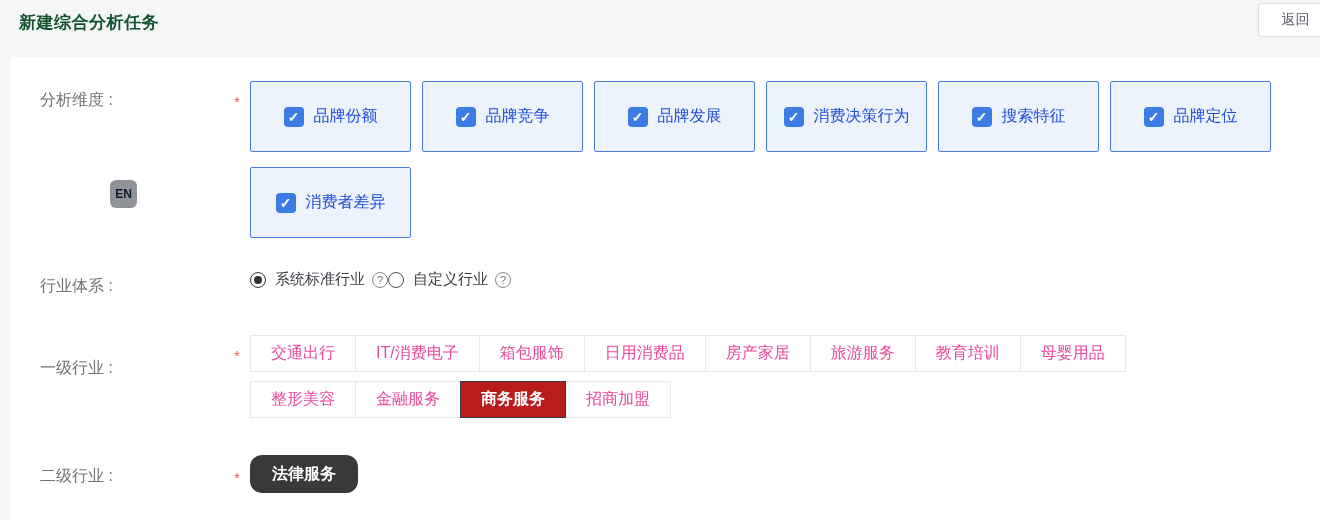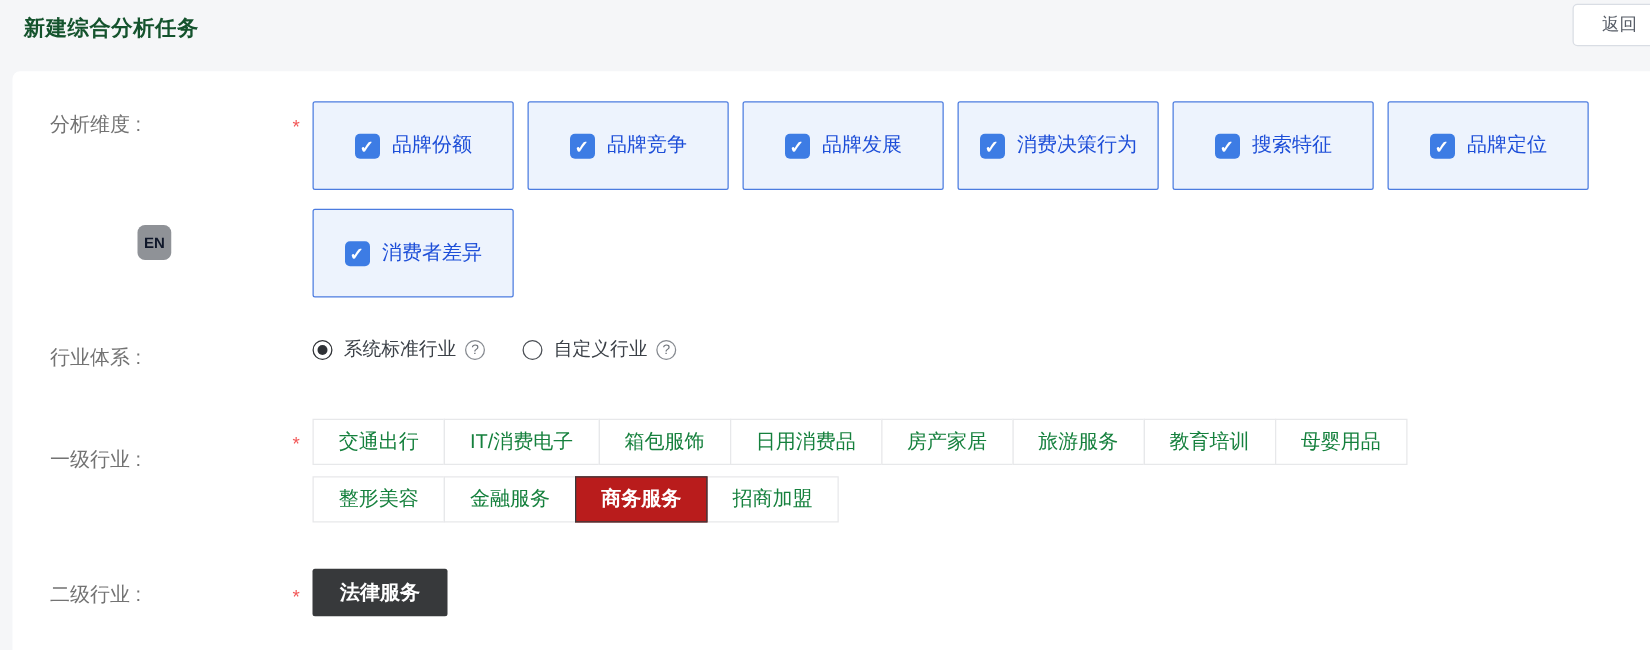--- a/index.html
+++ b/index.html
@@ -62,21 +62,21 @@
   .os-badge {
     position: absolute; left: 100px; top: 123px;
     width: 27px; height: 28px;
     background: #8f9297; border-radius: 6px;
     color: #0f172a; font-size: 12px; font-weight: bold;
     display: flex; align-items: center; justify-content: center;
   }
   
   .radio-group {
     position: absolute; left: 240px; top: 213px;
-    display: flex; align-items: center; gap: 30px;
+    display: flex; align-items: center; 
   }
   .radio-option { display: flex; align-items: center; cursor: pointer; }
   .radio-circle {
     width: 16px; height: 16px; border-radius: 50%;
     border: 1.5px solid #2e3135; margin-right: 9px;
     display: flex; align-items: center; justify-content: center;
     flex: 0 0 auto; background: #fff;
   }
   .radio-circle.unselected { border-color: #4a4e54; }
   .radio-dot { width: 8px; height: 8px; border-radius: 50%; background: #2e3135; }
@@ -86,36 +86,36 @@
     border: 1px solid #85898f; color: #70757c;
     font-size: 11px; display: flex; align-items: center; justify-content: center;
     cursor: pointer;
   }
   
   .tab-rows { position: absolute; left: 240px; top: 278px; }
   .tab-row { display: flex; margin-bottom: 9px; }
   .tab-cell {
     height: 37px; padding: 0 20px;
     border: 1px solid #e7e8ea; margin-left: -1px;
-    background: #fff; color: #15803d; font-size: 16px;
+    background: #fff; color: #ec4899; font-size: 16px;
     display: flex; align-items: center; justify-content: center;
     white-space: nowrap; cursor: pointer;
   }
   .tab-row .tab-cell:first-child { margin-left: 0; }
   .tab-cell.selected {
     background: #b91c1c; border-color: #37393b; color: #fff;
     font-weight: bold; position: relative; z-index: 1;
   }
   
   .secondary-group { position: absolute; left: 240px; top: 398px; display: flex; gap: 10px; }
   .secondary-btn {
     min-width: 108px; height: 38px; padding: 0 22px;
     background: #37393b; color: #fff; font-size: 16px; font-weight: bold;
     display: flex; align-items: center; justify-content: center;
-    border-radius: 2px; cursor: pointer; white-space: nowrap;
+    border-radius: 12px; cursor: pointer; white-space: nowrap;
   }
   
   .lbl-dim { top: 33px; }  .ast-dim { top: 36px; }
   .lbl-sys { top: 219px; }
   .lbl-pri { top: 301px; } .ast-pri { top: 290px; }
   .lbl-sec { top: 409px; } .ast-sec { top: 412px; }
 </style>
 </head>
 <body>
 

